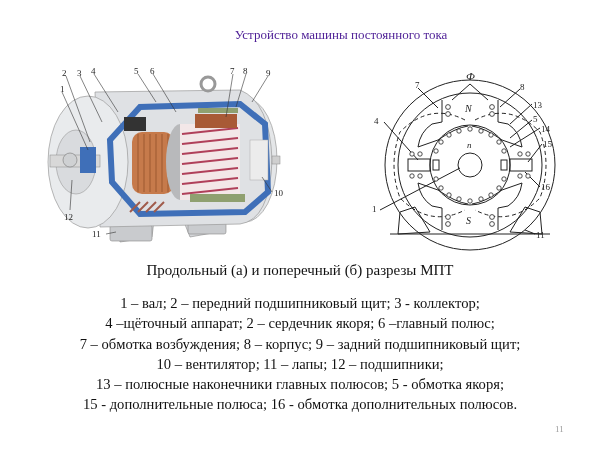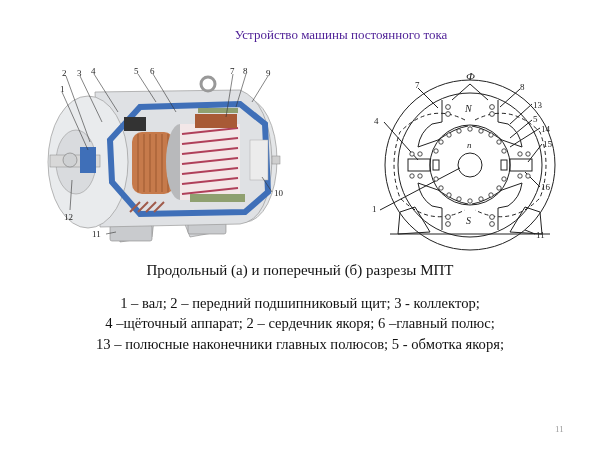--- a/index.html
+++ b/index.html
@@ -200,16 +200,19 @@
     <text class="lbl" x="12" y="150">1</text>
     <text class="lbl" x="176" y="176">11</text>
   </svg>
 </div>
 
 <div class="caption">Продольный (а)  и поперечный  (б) разрезы МПТ</div>
 
 <div class="legend">
   <div>1 – вал; 2 – передний подшипниковый щит;  3 - коллектор;</div>
   <div>4 –щёточный аппарат;  2 – сердечник якоря; 6 –главный полюс;</div>
+  <div>7 – обмотка возбуждения; 8 – корпус;  9 – задний подшипниковый щит;</div>
+  <div>10 – вентилятор; 11 – лапы; 12 – подшипники;</div>
   <div>13 – полюсные наконечники главных полюсов; 5 - обмотка якоря;</div>
+  <div>15 - дополнительные полюса; 16 -  обмотка дополнительных полюсов.</div>
 </div>
 
 <div class="pagenum">11</div>
 
 </body></html>

